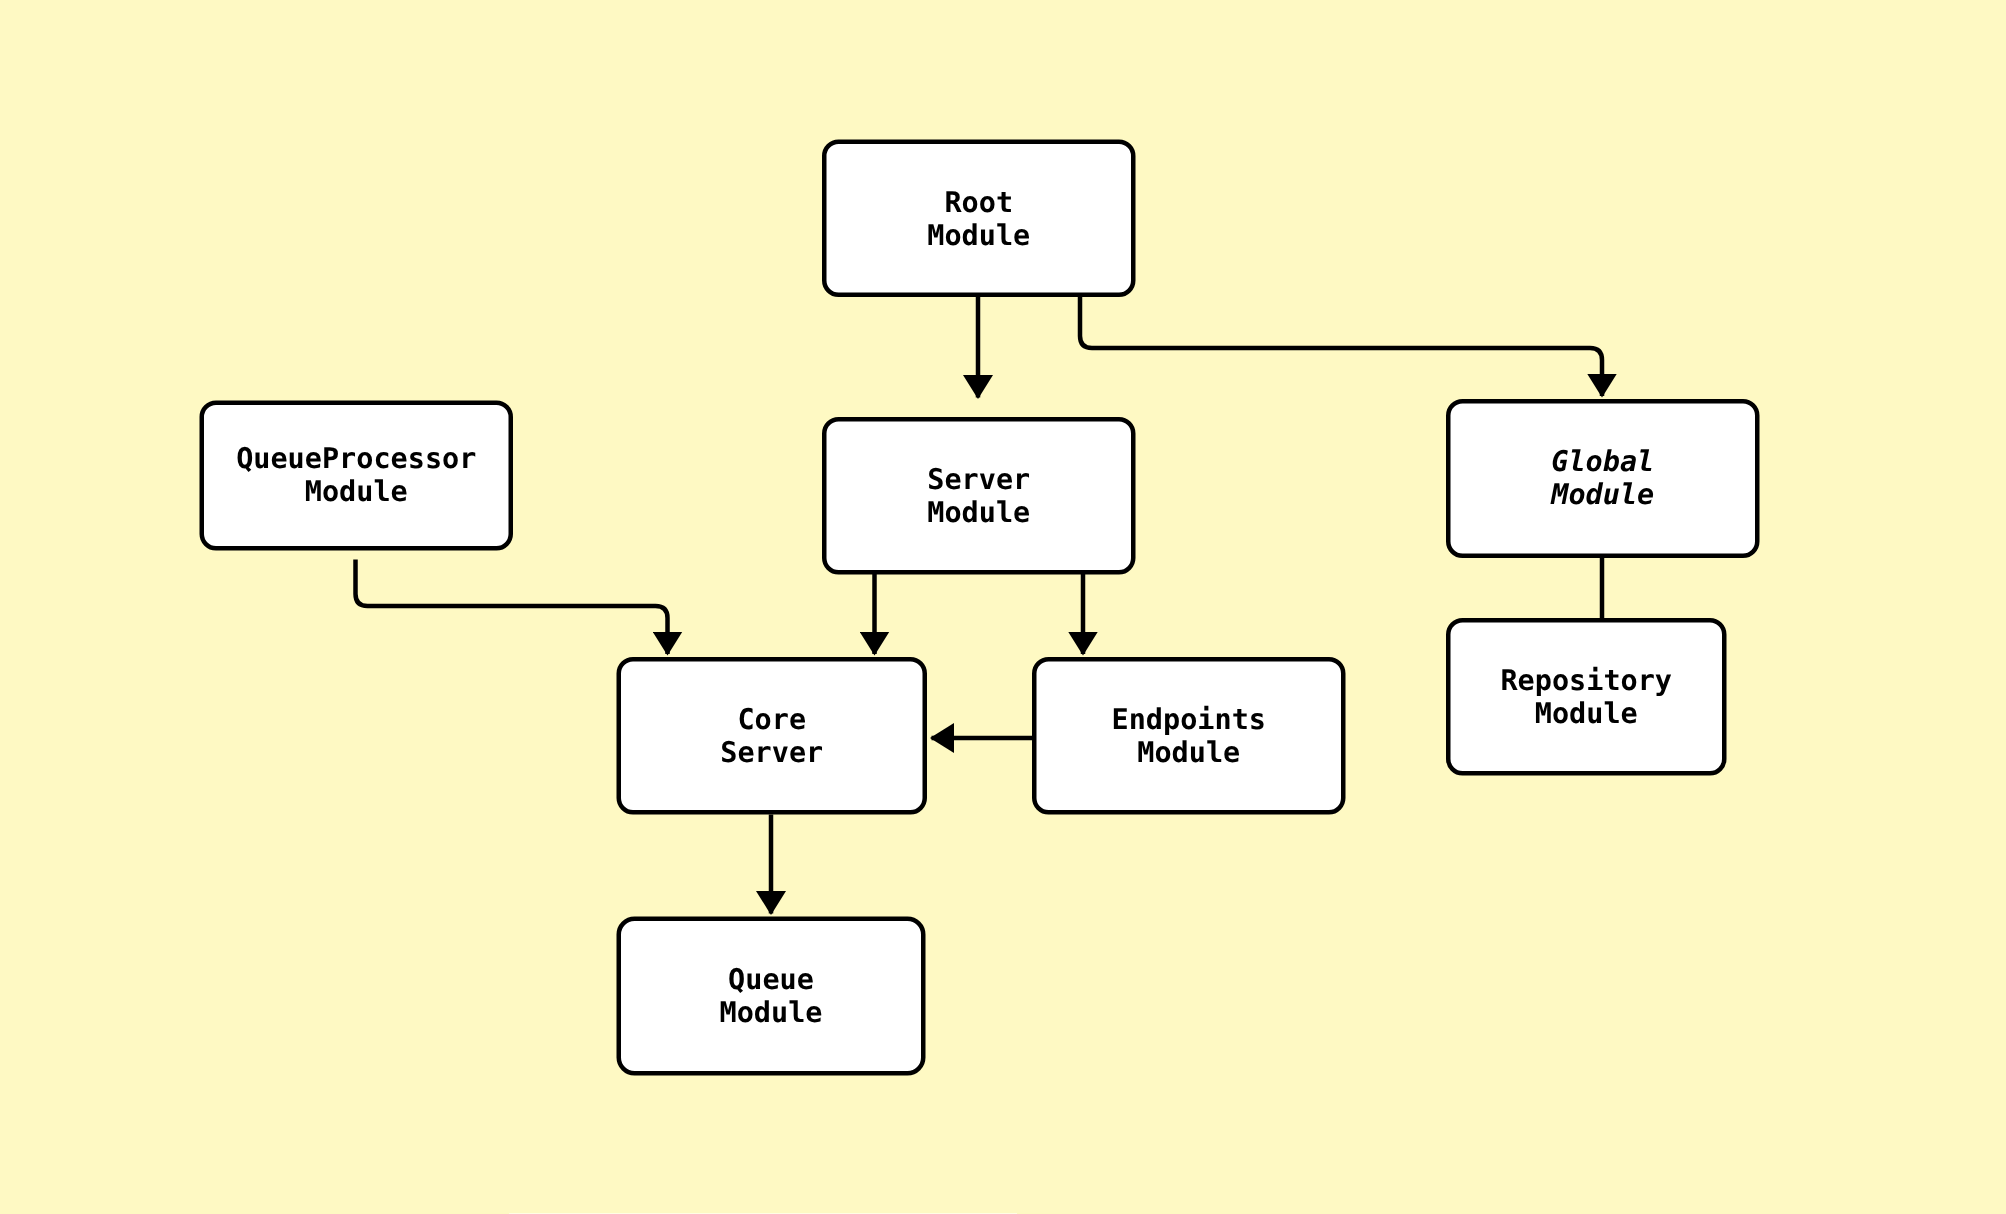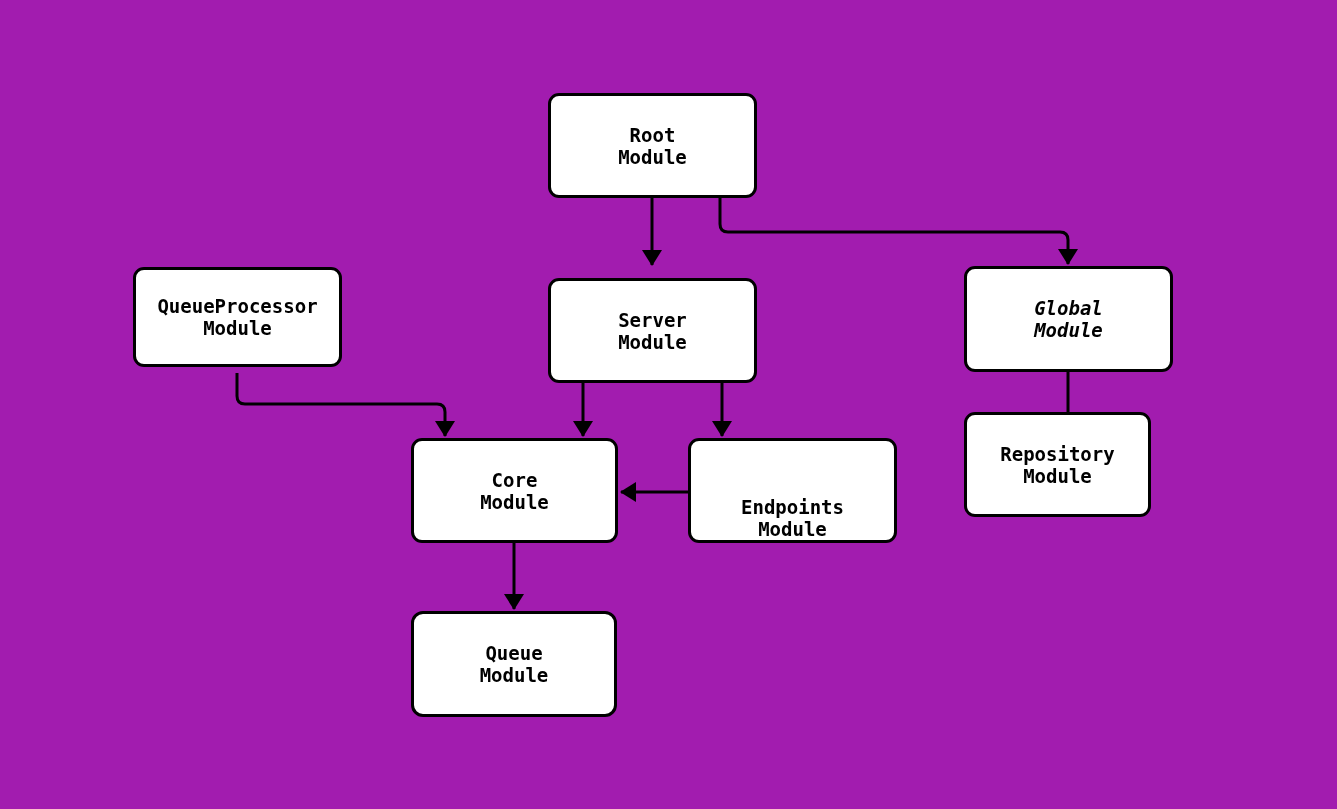--- a/index.html
+++ b/index.html
@@ -4,21 +4,21 @@
 <style>
   html, body {
     margin: 0;
     padding: 0;
     background: #ffffff;
   }
   .canvas {
     position: relative;
     width: 1337px;
     height: 809px;
-    background: #a21caf;
+    background: #fef9c3;
     font-family: "DejaVu Sans Mono", "Liberation Mono", monospace;
     overflow: hidden;
   }
   .edge-layer {
     position: absolute;
     left: 0;
     top: 0;
     width: 1337px;
     height: 809px;
     pointer-events: none;
@@ -81,23 +81,23 @@
       <div class="node" style="left: 548px; top: 267px; width: 209px; height: 105px; margin-top: 11px;">
         <span class="node-label">Server
 Module</span>
       </div>
       <div class="node" style="left: 964px; top: 266px; width: 209px; height: 106px; font-style: italic;">
         <span class="node-label">Global
 Module</span>
       </div>
       <div class="node" style="left: 411px; top: 438px; width: 207px; height: 105px;">
         <span class="node-label">Core
-Module</span>
+Server</span>
       </div>
-      <div class="node" style="left: 688px; top: 438px; width: 209px; height: 105px; align-items: flex-end;">
+      <div class="node" style="left: 688px; top: 438px; width: 209px; height: 105px;">
         <span class="node-label">Endpoints
 Module</span>
       </div>
       <div class="node" style="left: 964px; top: 412px; width: 187px; height: 105px;">
         <span class="node-label">Repository
 Module</span>
       </div>
       <div class="node" style="left: 411px; top: 611px; width: 206px; height: 106px; border-radius: 12px;">
         <span class="node-label">Queue
 Module</span>

